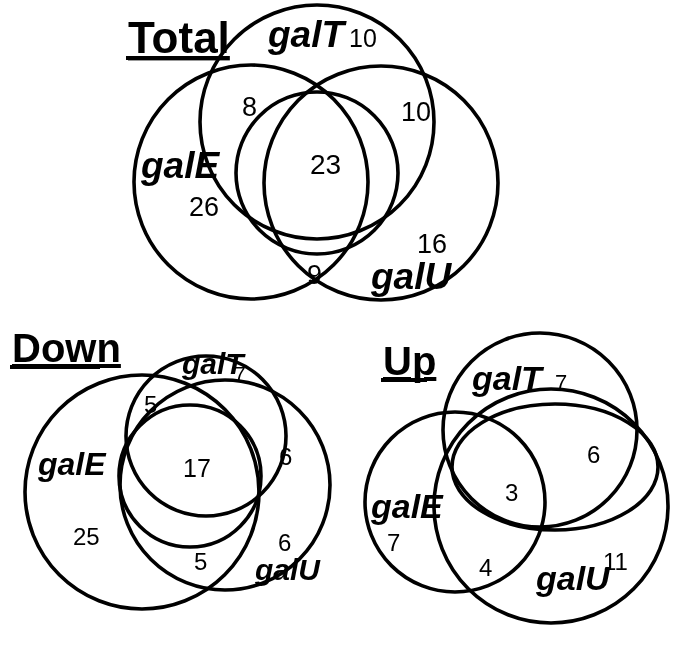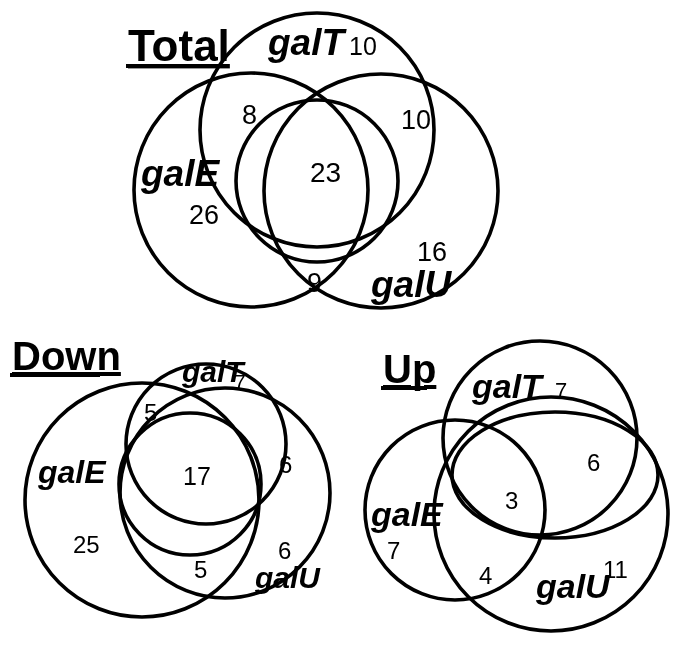--- a/index.html
+++ b/index.html
@@ -12,21 +12,21 @@
     width: 683px;
     height: 651px;
     position: relative;
     overflow: hidden;
     font-family: "Liberation Sans", sans-serif;
     color: #000000;
   }
   #figure-root {
     position: absolute;
     left: 0;
-    top: 8px;
+    top: 0;
     width: 683px;
     height: 479px;
   }
   svg#venn-svg {
     display: block;
     width: 683px;
     height: 651px;
   }
   .venn-circle {
     fill: none;

